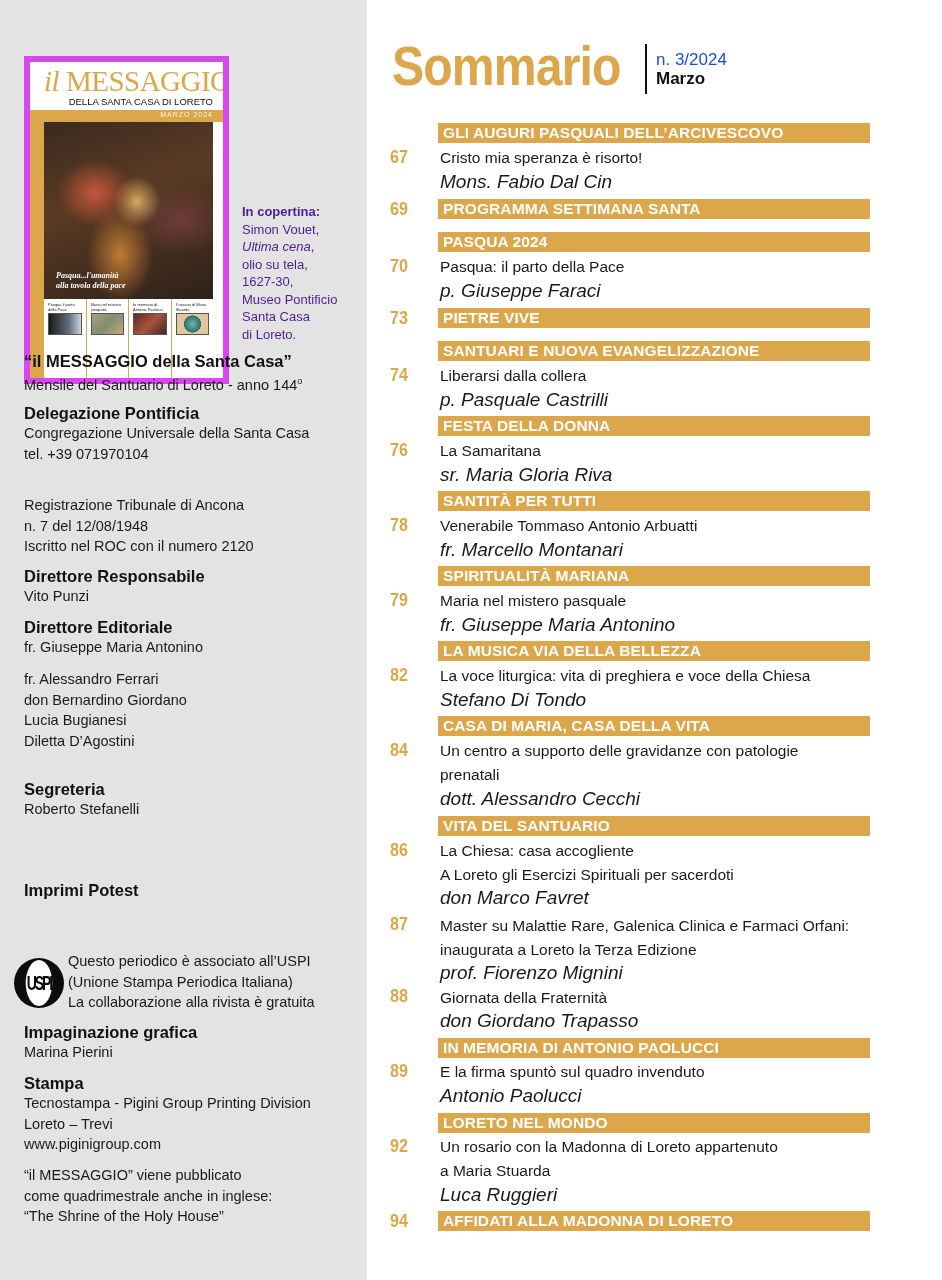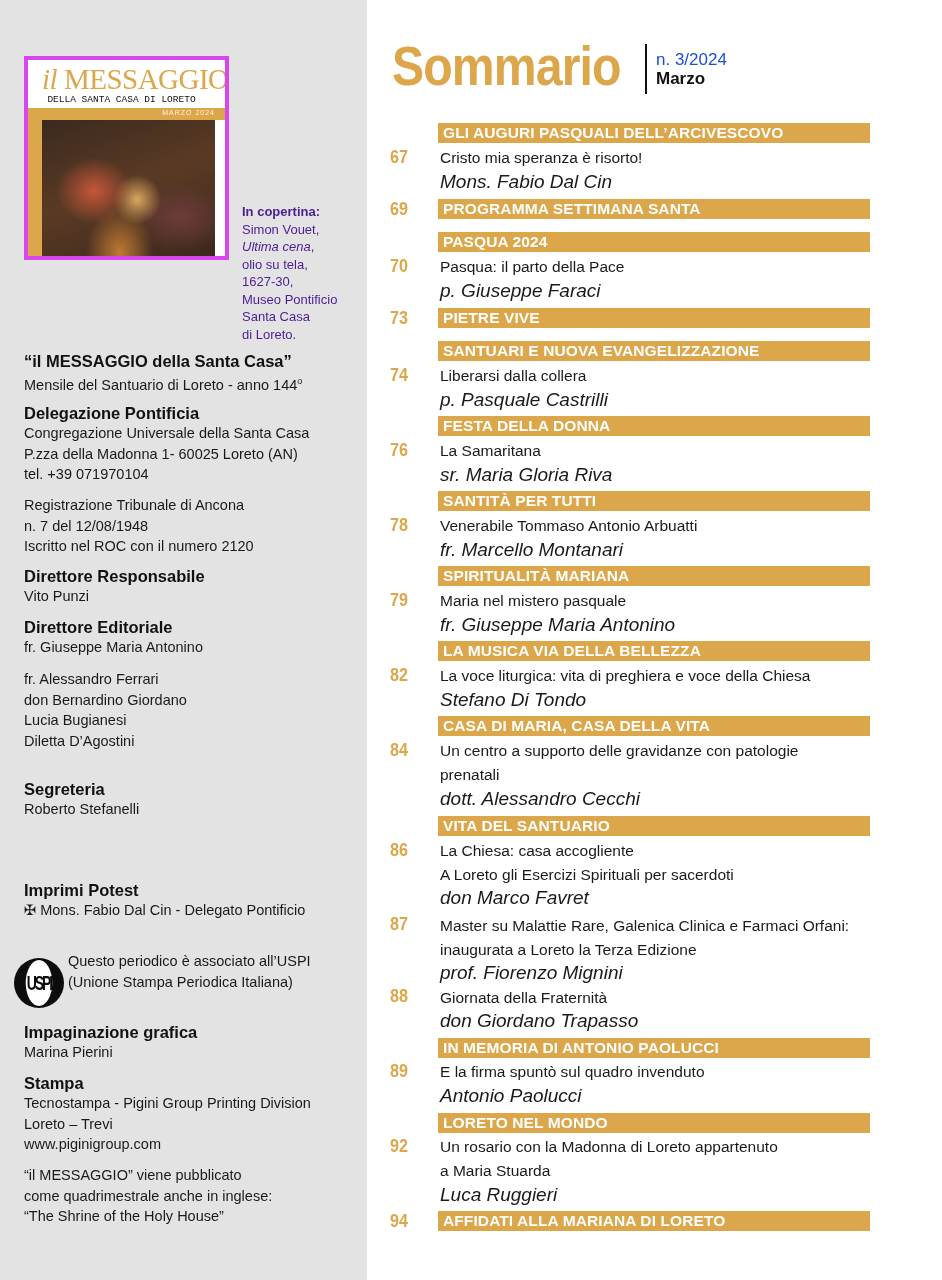--- a/index.html
+++ b/index.html
@@ -1,25 +1,25 @@
 <!DOCTYPE html>
 <html><head>
 <meta charset="utf-8">
 <style>
   * { box-sizing: border-box; margin: 0; padding: 0; }
   html, body { width: 942px; height: 1280px; overflow: hidden; background: #ffffff; }
   body { font-family: "Liberation Sans", "DejaVu Sans", sans-serif; color: #1a1a1a; position: relative; }
 
   
   .left { position: absolute; left: 0; top: 0; width: 367px; height: 1280px; background: #e3e3e3; }
-  .cover { position: absolute; left: 24px; top: 56px; width: 205px; height: 204px; background: #fff; border: 4px solid #d946ef; overflow: hidden; padding-left: 9px; }
+  .cover { position: absolute; left: 24px; top: 56px; width: 205px; height: 328px; background: #fff; border: 6px solid #d946ef; overflow: hidden; padding-left: 9px; }
   .cover-mast { position: absolute; left: 0; top: 0; width: 100%; height: 48px; background: #fff; }
   .cover-title { position: absolute; left: 14px; top: 4px; font-family: "Liberation Serif", "DejaVu Serif", serif; color: #dca64a; font-size: 29px; line-height: 30px; white-space: nowrap; letter-spacing: -0.5px; }
   .cover-title .il { font-style: italic; }
-  .cover-sub { position: absolute; left: 0; right: 10px; top: 34px; text-align: center; font-family: Liberation Mono, monospace; font-size: 9.5px; color: #111; white-space: nowrap; }
+  .cover-sub { position: absolute; left: 0; right: 10px; top: 34px; text-align: right; font-family: Liberation Sans, sans-serif; font-size: 9.5px; color: #111; white-space: nowrap; }
   .cover-band { position: absolute; left: 0; top: 48px; width: 100%; height: 12px; background: #dca64a; }
   .cover-date { position: absolute; right: 10px; top: 49px; font-size: 7px; color: #fff5e0; letter-spacing: 1px; }
   .cover-spine { position: absolute; left: 0; top: 60px; width: 14px; bottom: 0; background: #dca64a; }
   .cover-painting { position: absolute; left: 14px; top: 60px; right: 10px; height: 177px;
     background:
       radial-gradient(ellipse at 30% 40%, #c4563a 0%, rgba(196,86,58,0) 22%),
       radial-gradient(ellipse at 55% 45%, #d9a85f 0%, rgba(217,168,95,0) 18%),
       radial-gradient(ellipse at 45% 75%, #c07a33 0%, rgba(192,122,51,0) 25%),
       radial-gradient(ellipse at 80% 55%, #6e3b3b 0%, rgba(110,59,59,0) 25%),
       linear-gradient(160deg, #3b2a1f 0%, #5a3a24 40%, #2e2119 100%); }
@@ -109,21 +109,20 @@
   </div>
 
   <div class="info" style="top:352px">
     <h3>“il MESSAGGIO della Santa Casa”</h3>
     <p><span>Mensile del Santuario di Loreto - anno 144</span><span class="deg">o</span></p>
   </div>
 
   <div class="info" style="top:404px">
     <h3>Delegazione Pontificia</h3>
     <p>Congregazione Universale della Santa Casa</p>
-    <p>P.zza della Madonna 1- 60025 Loreto (AN)</p>
     <p>tel. +39 071970104</p>
   </div>
 
   <div class="info" style="top:495px">
     <p>Registrazione Tribunale di Ancona</p>
     <p>n. 7 del 12/08/1948</p>
     <p>Iscritto nel ROC con il numero 2120</p>
   </div>
 
   <div class="info" style="top:567px">
@@ -144,29 +143,29 @@
   </div>
 
   <div class="info" style="top:780px">
     <h3>Segreteria</h3>
     <p>Roberto Stefanelli</p>
   </div>
 
 
   <div class="info" style="top:881px">
     <h3>Imprimi Potest</h3>
-    <p>✠ Mons. Fabio Dal Cin - Delegato Pontificio</p>
   </div>
 
   <div class="uspi">
     <div class="uspi-inner">USPI</div>
   </div>
   <div class="uspi-text">
     <div>Questo periodico è associato all’USPI</div>
     <div>(Unione Stampa Periodica Italiana)</div>
+    <div>La collaborazione alla rivista è gratuita</div>
   </div>
 
   <div class="info" style="top:1023px">
     <h3>Impaginazione grafica</h3>
     <p>Marina Pierini</p>
   </div>
 
   <div class="info" style="top:1074px">
     <h3>Stampa</h3>
     <p>Tecnostampa - Pigini Group Printing Division</p>
@@ -257,14 +256,14 @@
   <div class="ttl" style="top:1060px">E la firma spuntò sul quadro invenduto</div>
   <div class="auth" style="top:1087px">Antonio Paolucci</div>
 
   <div class="bar" style="top:1113px">LORETO NEL MONDO</div>
   <div class="pg" style="top:1135px">92</div>
   <div class="ttl" style="top:1135px">Un rosario con la Madonna di Loreto appartenuto</div>
   <div class="ttl" style="top:1159px">a Maria Stuarda</div>
   <div class="auth" style="top:1186px">Luca Ruggieri</div>
 
   <div class="pg" style="top:1210px">94</div>
-  <div class="bar" style="top:1211px">AFFIDATI ALLA MARIANA DI LORETO</div>
+  <div class="bar" style="top:1211px">AFFIDATI ALLA MADONNA DI LORETO</div>
 </div>
 
 </body></html>

